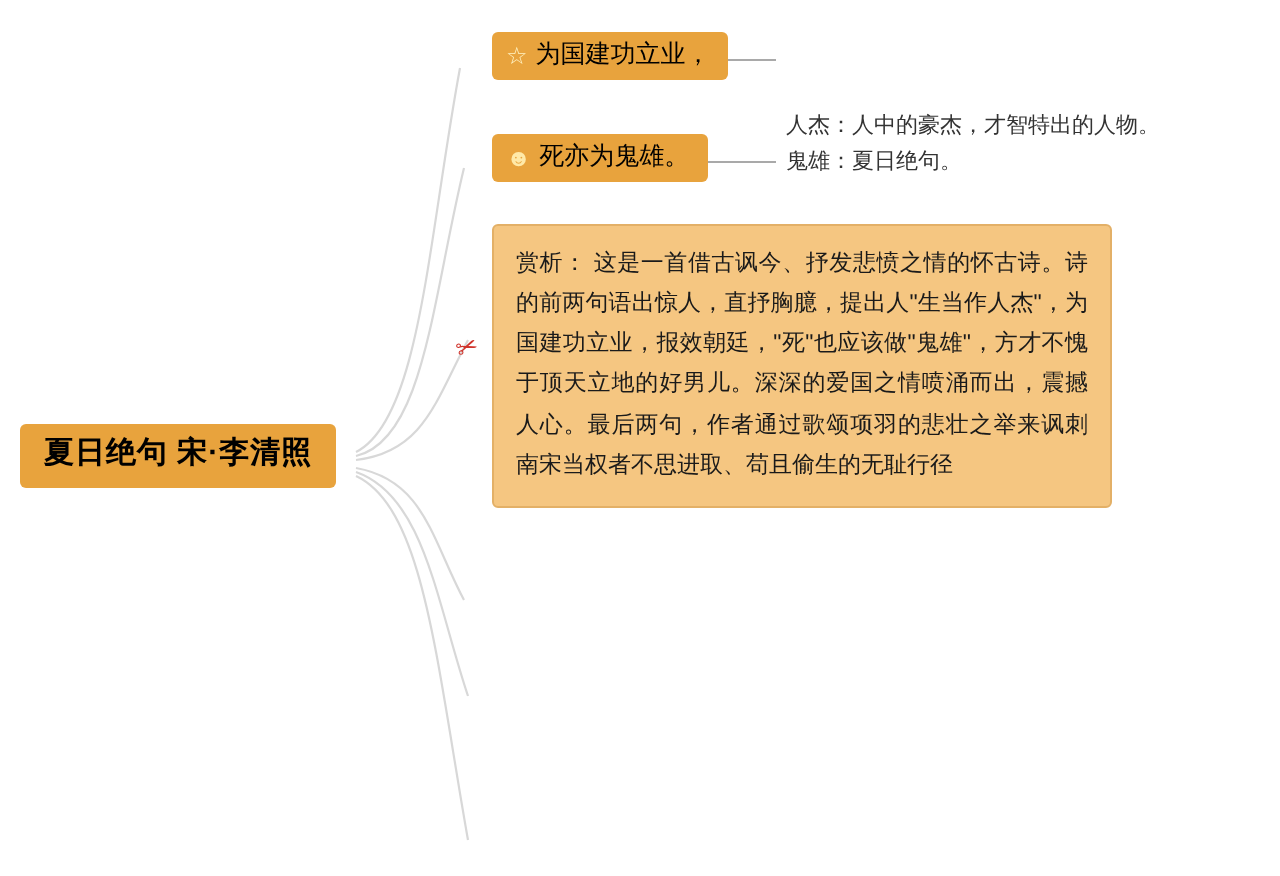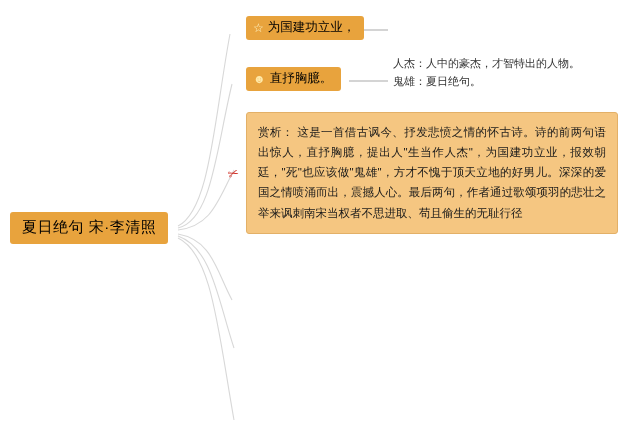--- a/index.html
+++ b/index.html
@@ -28,21 +28,21 @@
   }
 
   
   .root-node {
     position: absolute;
     left: 10px;
     top: 212px;
     background: #E8A33D;
     color: #000000;
     font-size: 15px;
-    font-weight: normal;
+    font-weight: bold;
     padding: 7px 12px 8px 12px;
     border-radius: 3px;
     letter-spacing: 0.5px;
     white-space: nowrap;
     line-height: 1.1;
   }
 
   
   .branch-node {
     position: absolute;
@@ -77,21 +77,21 @@
     line-height: 1.2;
   }
   #note-1 { left: 393px; top: 24px; margin-top: 33px; }
   #note-2 { left: 393px; top: 75px; }
 
   
   .analysis-node {
     position: absolute;
     left: 246px;
     top: 112px;
-    width: 372px;
+    width: 310px;
     background: #F5C681;
     border: 1px solid #E3B067;
     border-radius: 3px;
     padding: 9px 11px 10px 11px;
     box-sizing: border-box;
     font-size: 11.5px;
     color: #1a1a1a;
     line-height: 1.75;
     text-align: justify;
   }
@@ -128,21 +128,21 @@
     <span>夏日绝句 宋·李清照</span>
   </div>
 
   <div class="branch-node" id="node-line1">
     <span class="node-icon" style="color:#fff3c4;">☆</span>
     <span class="node-label">为国建功立业，</span>
   </div>
 
   <div class="branch-node" id="node-line2">
     <span class="node-icon" style="color:#ffe9a8;">☻</span>
-    <span class="node-label">直抒胸臆。</span>
+    <span class="node-label">死亦为鬼雄。</span>
   </div>
 
   <div class="note-text" id="note-1">人杰：人中的豪杰，才智特出的人物。</div>
   <div class="note-text" id="note-2">鬼雄：夏日绝句。</div>
 
   <div class="marker-icon">✂</div>
 
   <div class="analysis-node">
     <span>赏析： 这是一首借古讽今、抒发悲愤之情的怀古诗。诗的前两句语出惊人，直抒胸臆，提出人"生当作人杰"，为国建功立业，报效朝廷，"死"也应该做"鬼雄"，方才不愧于顶天立地的好男儿。深深的爱国之情喷涌而出，震撼人心。最后两句，作者通过歌颂项羽的悲壮之举来讽刺南宋当权者不思进取、苟且偷生的无耻行径</span>
   </div>

